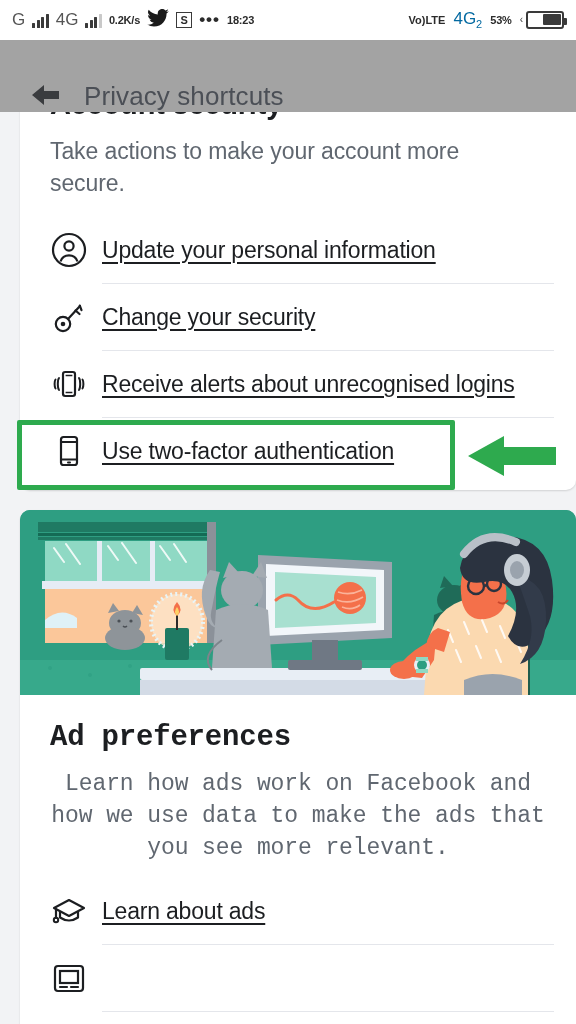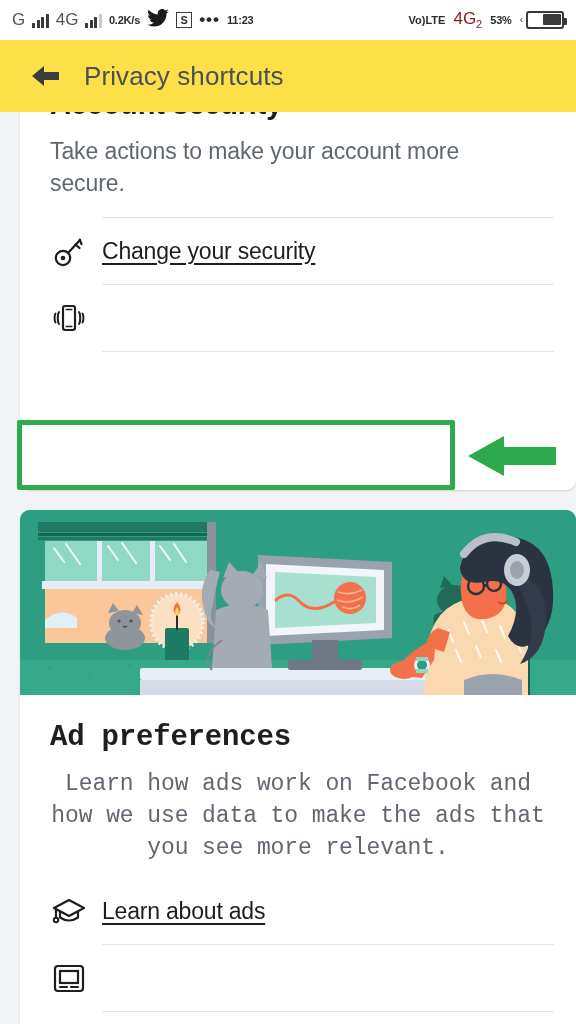--- a/index.html
+++ b/index.html
@@ -25,34 +25,34 @@
   .bars i { display: block; width: 3px; background: #3a3a3a; border-radius: .5px; }
   .bars i:nth-child(1){height:5px} .bars i:nth-child(2){height:8px}
   .bars i:nth-child(3){height:11px} .bars i:nth-child(4){height:14px}
   .bars.faded i:nth-child(4){ background:#c9c9c9; }
   .twitter { font-size: 17px; color: #1b1b1b; }
   .sbox { width: 16px; height: 16px; border: 1.6px solid #3a3a3a; display:flex;
           align-items:center; justify-content:center; font-size: 11px; font-weight:bold; }
   .dots { font-size: 17px; font-weight: bold; letter-spacing: 1px; }
   .volte { display:flex; flex-direction:row; align-items:center; line-height: 8px;
            font-size: 11px; font-weight: bold; }
-  .fourg2 { font-size: 17px; font-weight: normal; color:#7f1d1d; position: relative; }
+  .fourg2 { font-size: 17px; font-weight: normal; color:#0369a1; position: relative; }
   .fourg2 sub { font-size: 11px; }
   .battery { width: 38px; height: 18px; border: 2px solid #3a3a3a; border-radius: 3px;
              position: relative; display:flex; align-items:center; }
   .battery::after { content:''; position:absolute; right:-5px; top:5px; width:3px;
                     height:7px; background:#3a3a3a; border-radius:0 1px 1px 0; }
   .battery span { display:block; height:11px; background:#3a3a3a; margin-left:auto;
                   margin-right:1.5px; border-radius:1px; }
   .tick { font-size:10px; color:#3a3a3a; margin-right:-5px; }
 
   
   .appbar {
     position: absolute; top: 40px; left: 0; width: 576px; height: 72px;
-    background: #fde047; display: flex; align-items: center; padding-left: 28px;
+    background: #a3a3a3; display: flex; align-items: flex-end; padding-left: 28px;
     z-index: 5;
   }
   .back-arrow { width: 34px; height: 34px; position: relative; cursor: pointer; }
   .back-arrow svg { display:block; }
   .appbar-title { font-size: 26px; color: #4b4f56; margin-left: 22px; letter-spacing: .1px; }
 
   
   .content { position: absolute; top: 112px; left: 0; width: 472px; height: 912px; }
 
   .card {
@@ -108,21 +108,21 @@
           <i></i>
         </span>
       <span class="sb-txt">0.2K/s</span>
       <span class="twitter">
         <svg width="22" height="18" viewBox="0 0 24 20">
             <path fill="#1b1b1b" d="M24 2.4a9.6 9.6 0 0 1-2.8.8A4.9 4.9 0 0 0 23.3.4a9.7 9.7 0 0 1-3.1 1.2A4.9 4.9 0 0 0 11.8 6 13.9 13.9 0 0 1 1.7.9 4.9 4.9 0 0 0 3.2 7.4 4.8 4.8 0 0 1 1 6.8v.1a4.9 4.9 0 0 0 3.9 4.8 4.9 4.9 0 0 1-2.2.1 4.9 4.9 0 0 0 4.6 3.4A9.9 9.9 0 0 1 0 17.3a13.9 13.9 0 0 0 7.5 2.2c9.1 0 14-7.5 14-14v-.6A10 10 0 0 0 24 2.4z"></path>
           </svg>
       </span>
       <span class="sbox">S</span>
       <span class="dots">•••</span>
-      <span class="sb-txt">11:23</span>
+      <span class="sb-txt">18:23</span>
     </div>
     <div class="sb-right">
       <span class="volte">
         <span>Vo)</span>
         <span>LTE</span>
       </span>
       <span class="fourg2"><span>4G</span><sub>2</sub></span>
       <span class="sb-txt">53%</span>
       <span class="tick">‹</span>
       <span class="battery">
@@ -143,20 +143,30 @@
   <div class="content">
 
     <div class="card" style="top:-46px; height:424px;">
       <div style="padding:22px 30px 0 30px;">
         <div class="card-title">Account security</div>
         <div class="card-desc" style="margin-top:14px; padding-right:10px;">Take actions to make your account more secure.</div>
       </div>
 
       <div class="rows">
 
+        <div class="row">
+          <span class="ico">
+            <svg width="38" height="38" viewBox="0 0 38 38">
+              <circle cx="19" cy="19" r="16" fill="none" stroke="#1c1e21" stroke-width="2.2"></circle>
+              <circle cx="19" cy="15" r="4.6" fill="none" stroke="#1c1e21" stroke-width="2.2"></circle>
+              <path d="M10.5 30.5a9 9 0 0 1 17 0" fill="none" stroke="#1c1e21" stroke-width="2.2"></path>
+            </svg>
+          </span>
+          <span class="lbl">Update your personal information</span>
+        </div>
         <div class="divider"></div>
 
         <div class="row">
           <span class="ico">
             <svg width="38" height="38" viewBox="0 0 38 38">
               <circle cx="13" cy="26" r="7.2" fill="none" stroke="#1c1e21" stroke-width="2.2"></circle>
               <circle cx="13" cy="26" r="2.3" fill="#1c1e21"></circle>
               <path d="M18 21 L30 8" fill="none" stroke="#1c1e21" stroke-width="2.2" stroke-linecap="round"></path>
               <path d="M25.5 12.5 L29.5 16" fill="none" stroke="#1c1e21" stroke-width="2.2" stroke-linecap="round"></path>
               <path d="M29.8 7.6 L31.5 12.2" fill="none" stroke="#1c1e21" stroke-width="2.2" stroke-linecap="round"></path>
@@ -170,23 +180,35 @@
           <span class="ico">
             <svg width="38" height="38" viewBox="0 0 38 38">
               <rect x="13" y="7" width="12" height="24" rx="2.2" fill="none" stroke="#1c1e21" stroke-width="2.2"></rect>
               <path d="M15.6 10.5h6.8M15.6 27.5h6.8" stroke="#1c1e21" stroke-width="1.6"></path>
               <path d="M9 13c-1.6 2-1.6 10 0 12" fill="none" stroke="#1c1e21" stroke-width="2" stroke-linecap="round"></path>
               <path d="M5.5 14.5c-1.2 1.6-1.2 7.4 0 9" fill="none" stroke="#1c1e21" stroke-width="2" stroke-linecap="round"></path>
               <path d="M29 13c1.6 2 1.6 10 0 12" fill="none" stroke="#1c1e21" stroke-width="2" stroke-linecap="round"></path>
               <path d="M32.5 14.5c1.2 1.6 1.2 7.4 0 9" fill="none" stroke="#1c1e21" stroke-width="2" stroke-linecap="round"></path>
             </svg>
           </span>
-        </div>
-        <div class="divider"></div>
-
+          <span class="lbl">Receive alerts about unrecognised logins</span>
+        </div>
+        <div class="divider"></div>
+
+        <div class="row">
+          <span class="ico">
+            <svg width="38" height="38" viewBox="0 0 38 38">
+              <rect x="11" y="5" width="16" height="28" rx="2.6" fill="none" stroke="#1c1e21" stroke-width="2.2"></rect>
+              <path d="M11 10h16" stroke="#1c1e21" stroke-width="1.8"></path>
+              <path d="M11 27.5h16" stroke="#1c1e21" stroke-width="1.8"></path>
+              <rect x="17" y="29.5" width="4" height="2" rx="1" fill="#1c1e21"></rect>
+            </svg>
+          </span>
+          <span class="lbl">Use two-factor authentication</span>
+        </div>
       </div>
     </div>
 
     <div class="hl-box" style="left:17px; top:308px; width:438px; height:70px;"></div>
 
     <div class="arrow" style="left:466px; top:322px;">
       <svg width="92" height="44" viewBox="0 0 92 44">
         <path d="M2 22 L38 2 L38 13 L90 13 L90 31 L38 31 L38 42 Z" fill="#2eaa4e"></path>
       </svg>
     </div>

